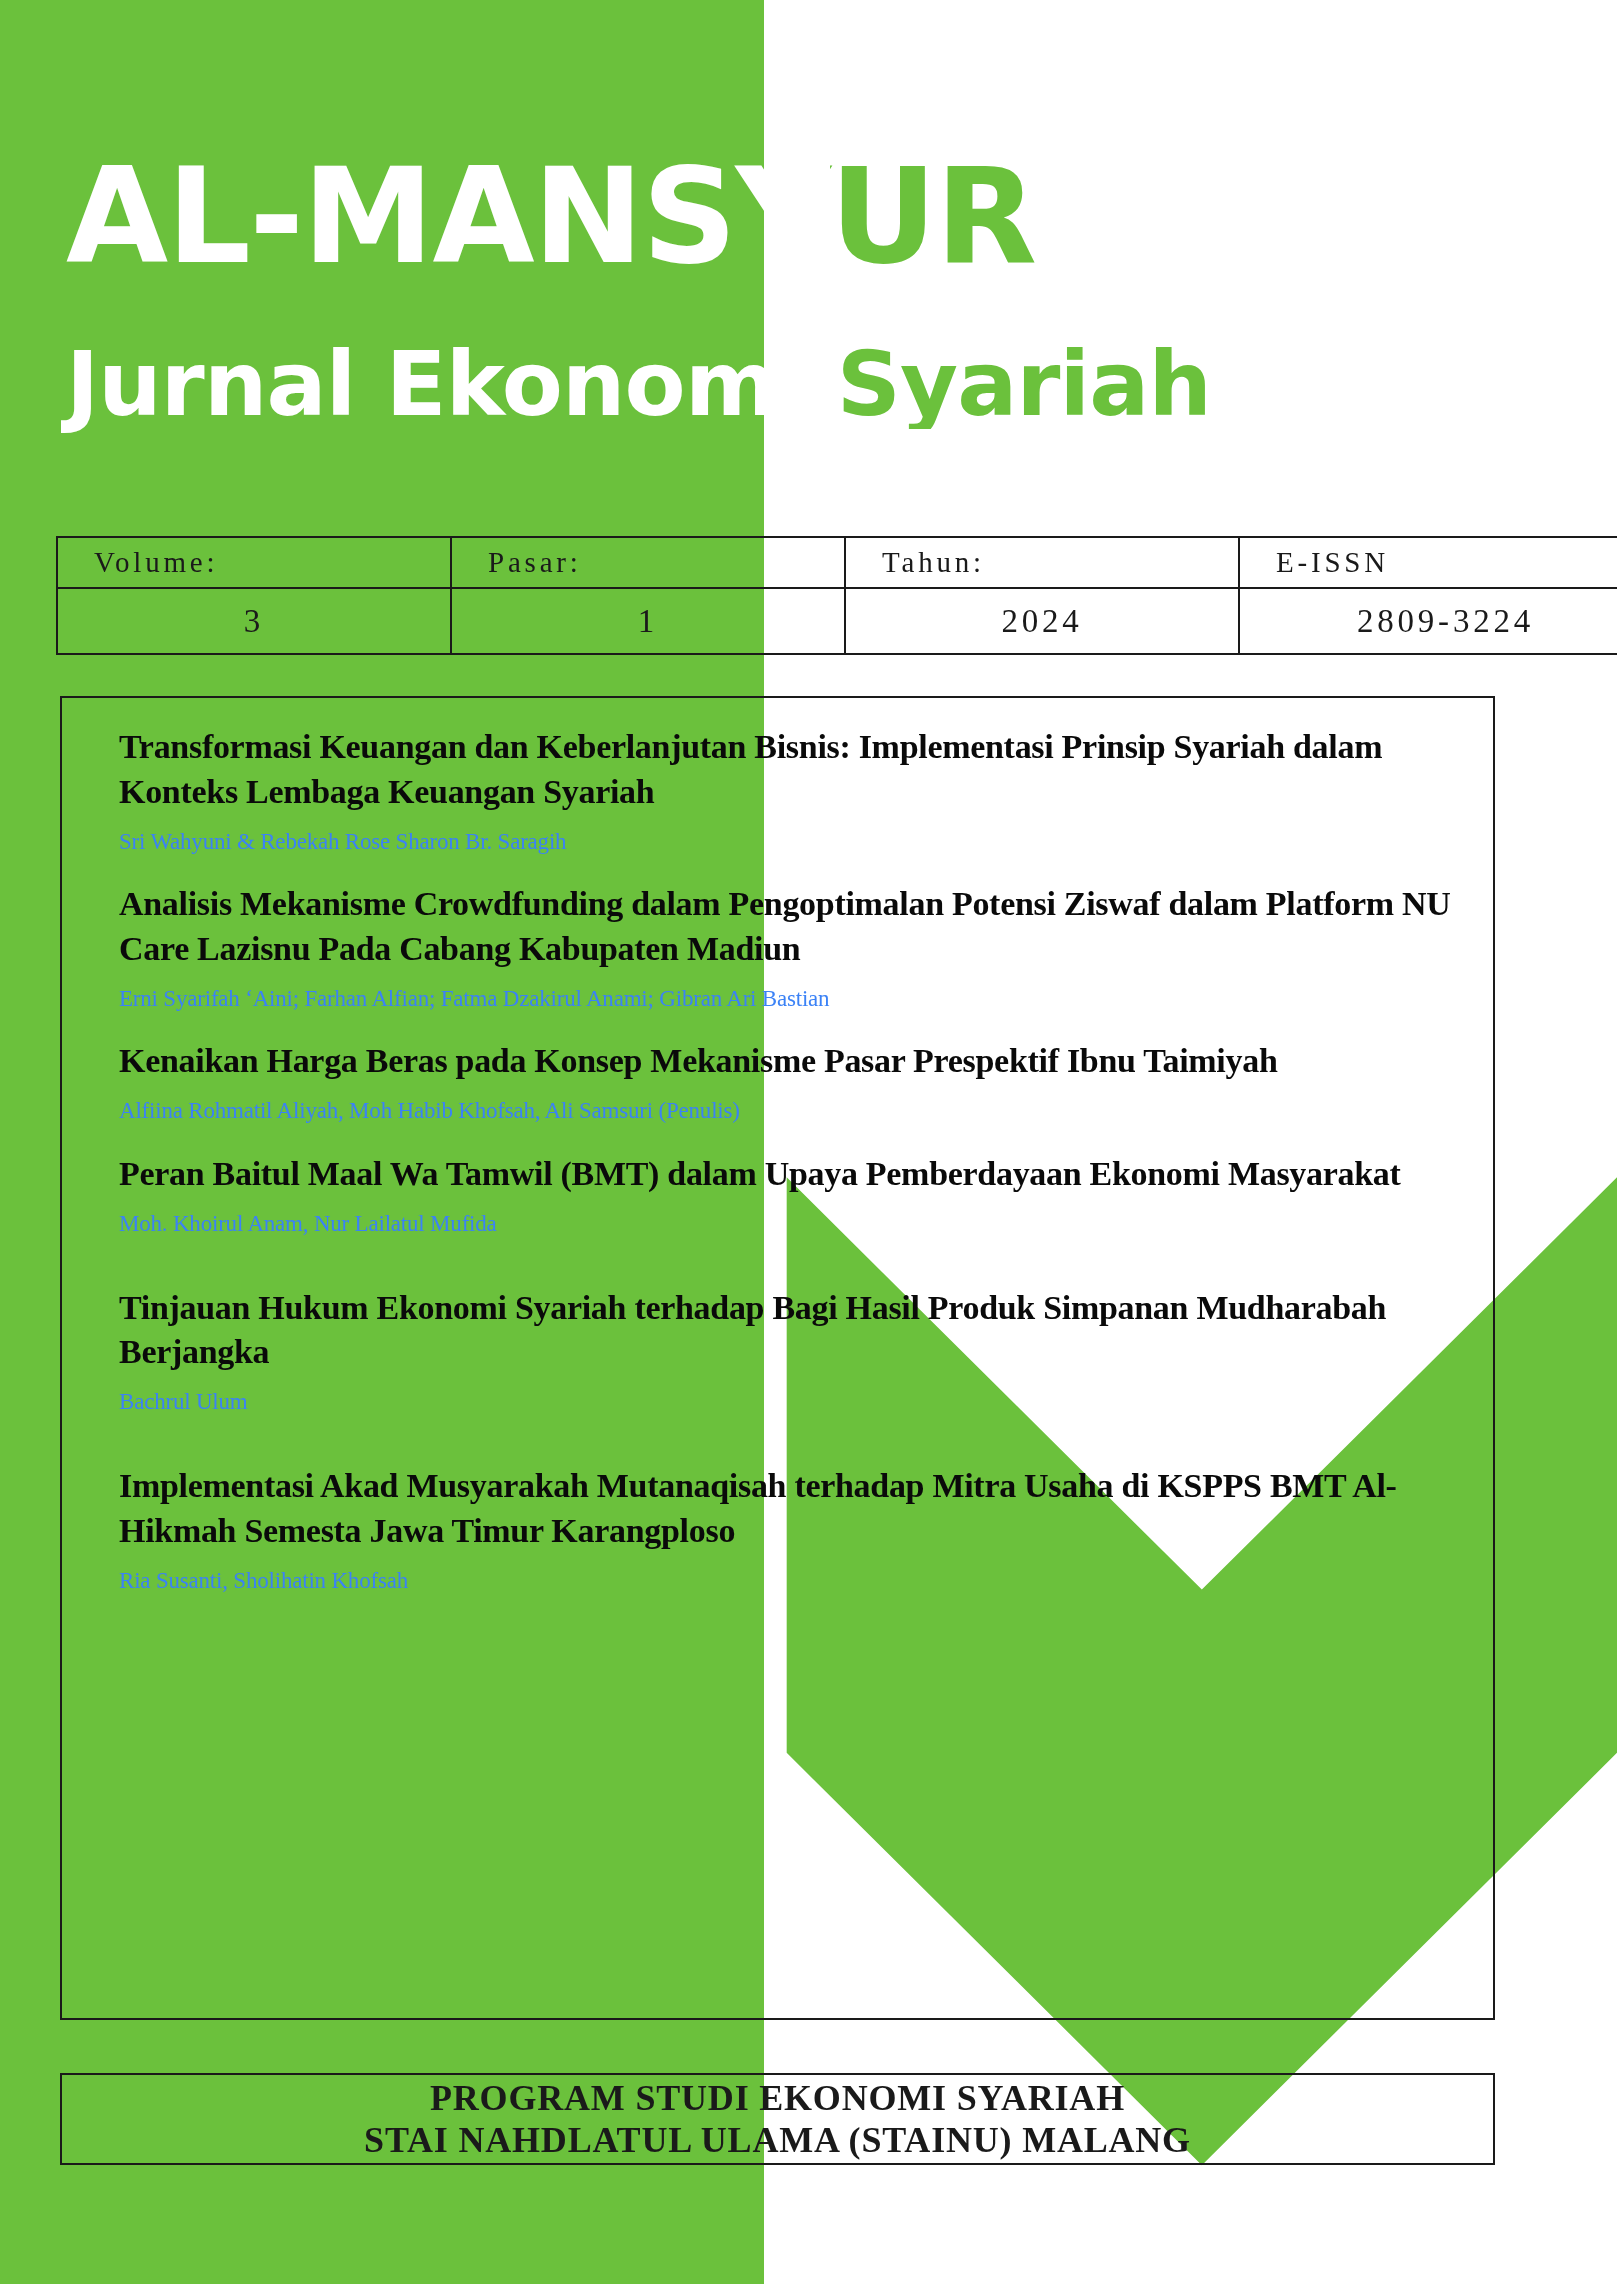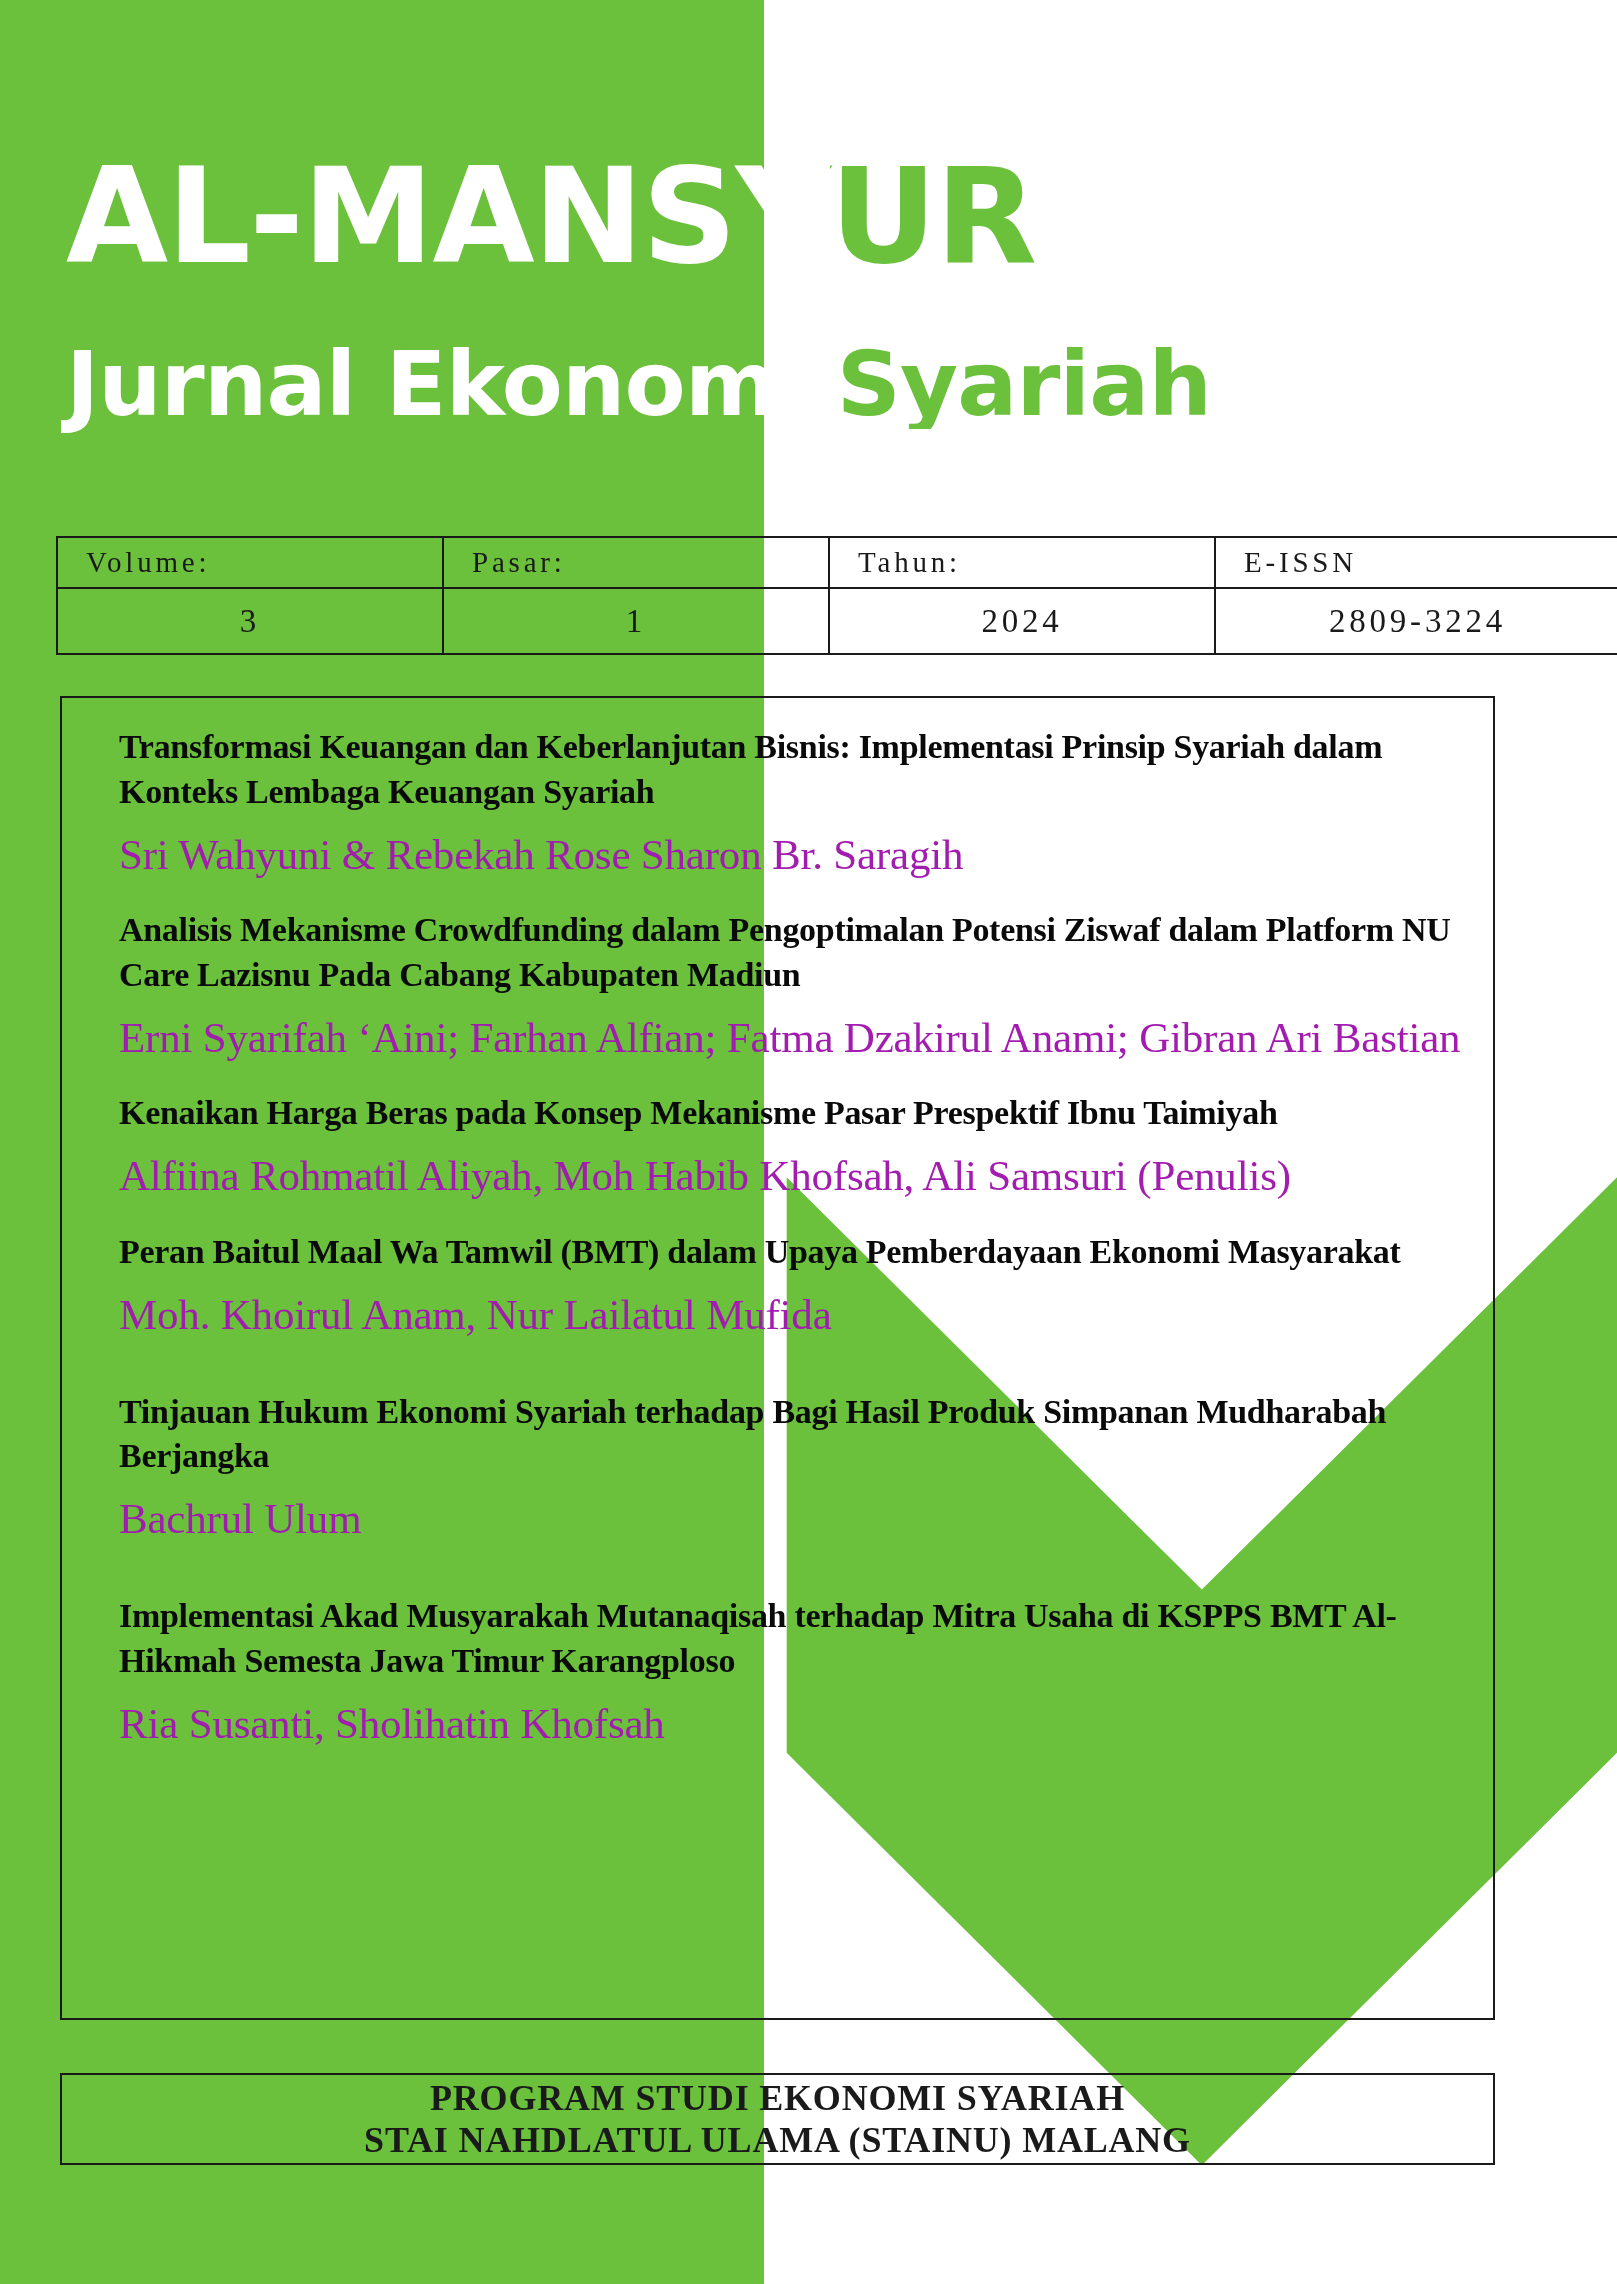--- a/index.html
+++ b/index.html
@@ -84,21 +84,21 @@
     border: 2.3px solid #1a1a1a;
     height: 47px;
     text-align: center;
     vertical-align: middle;
     font-family: "Liberation Serif", "DejaVu Serif", serif;
     background: transparent;
   }
   .issue-table .lbl {
     font-size: 29px;
     letter-spacing: 3.8px;
-    padding-left: 28px;
+    padding-left: 36px;
     text-align: left;
     color: #1a1a1a;
   }
   .issue-table .val {
     font-size: 33px;
     letter-spacing: 3.8px;
     color: #1a1a1a;
     height: 62px;
   }
   .col-a { width: 355px; }
@@ -128,23 +128,23 @@
     font-weight: 700;
     font-size: 34px;
     line-height: 1.32;
     color: #0a0a0a;
     letter-spacing: -0.3px;
     margin: 0 0 12px 0;
   }
   .article-authors {
     font-family: "Liberation Serif", "DejaVu Serif", serif;
     font-weight: 400;
-    font-size: 43px;
+    font-size: 23px;
     line-height: 1.3;
-    color: #a21caf;
+    color: #3b82f6;
     letter-spacing: -0.2px;
     margin: 0;
   }
   .gap-lg { margin-bottom: 47px; }
 
   
   .footer-box {
     position: absolute;
     left: 60px;
     top: 2073px;

